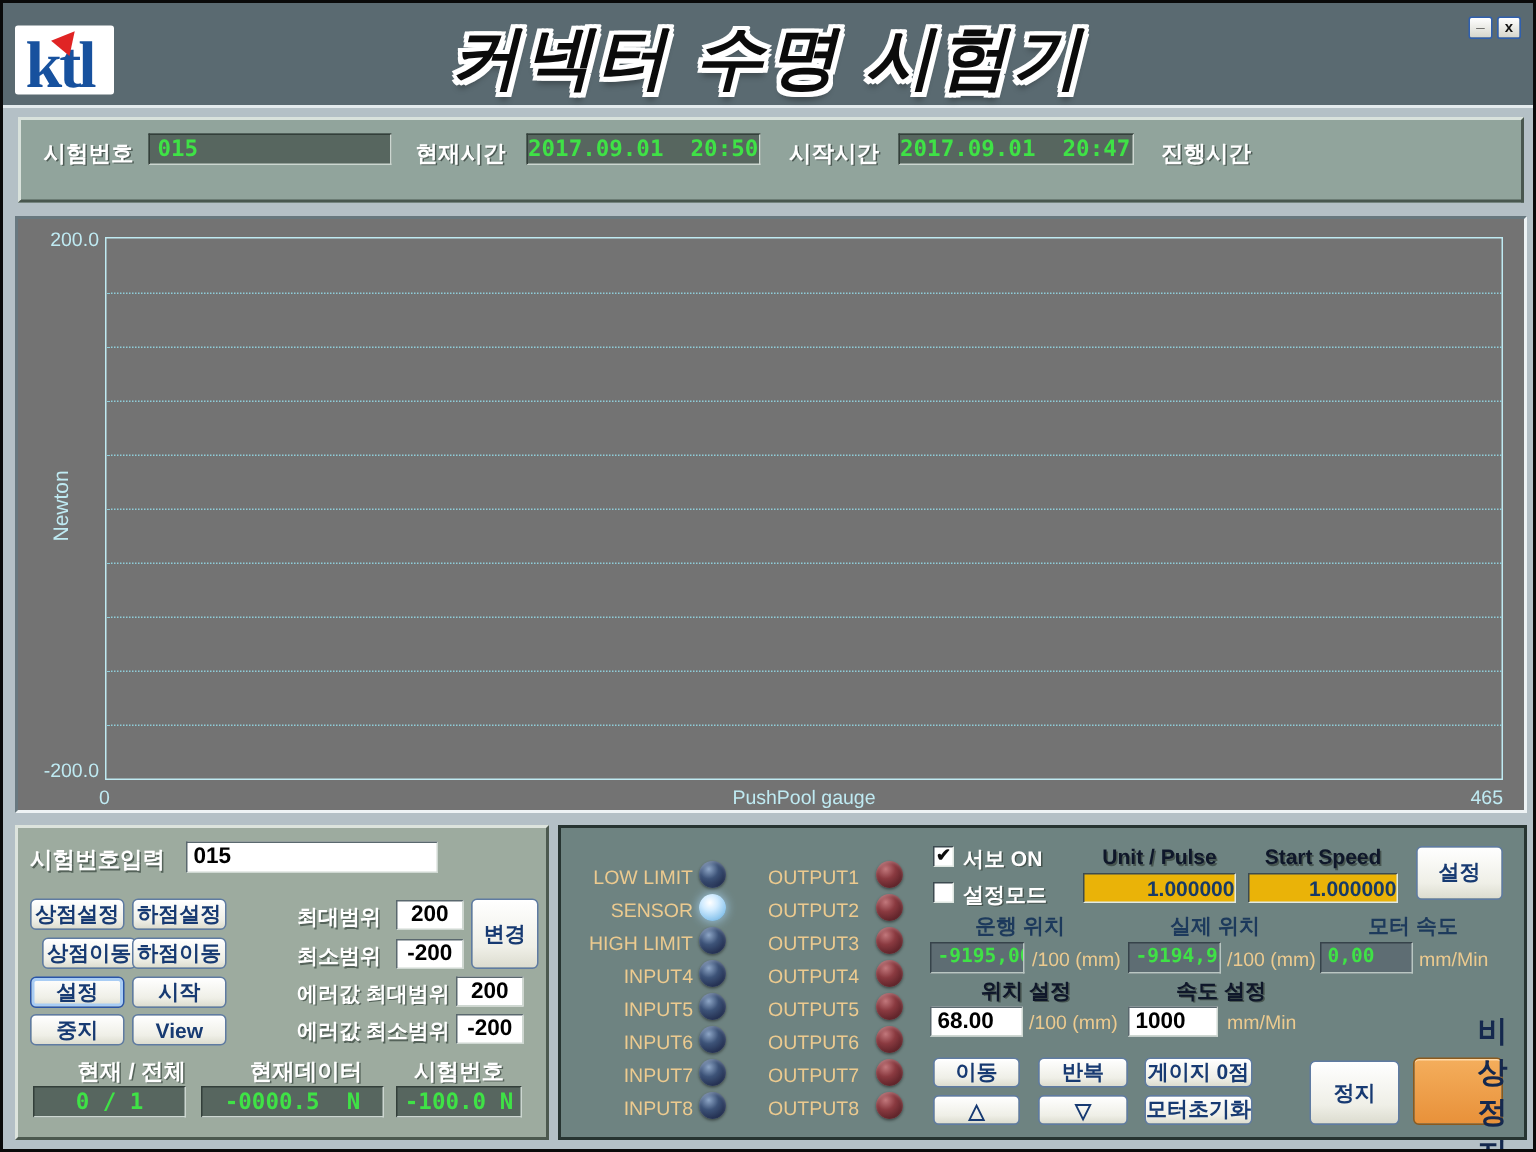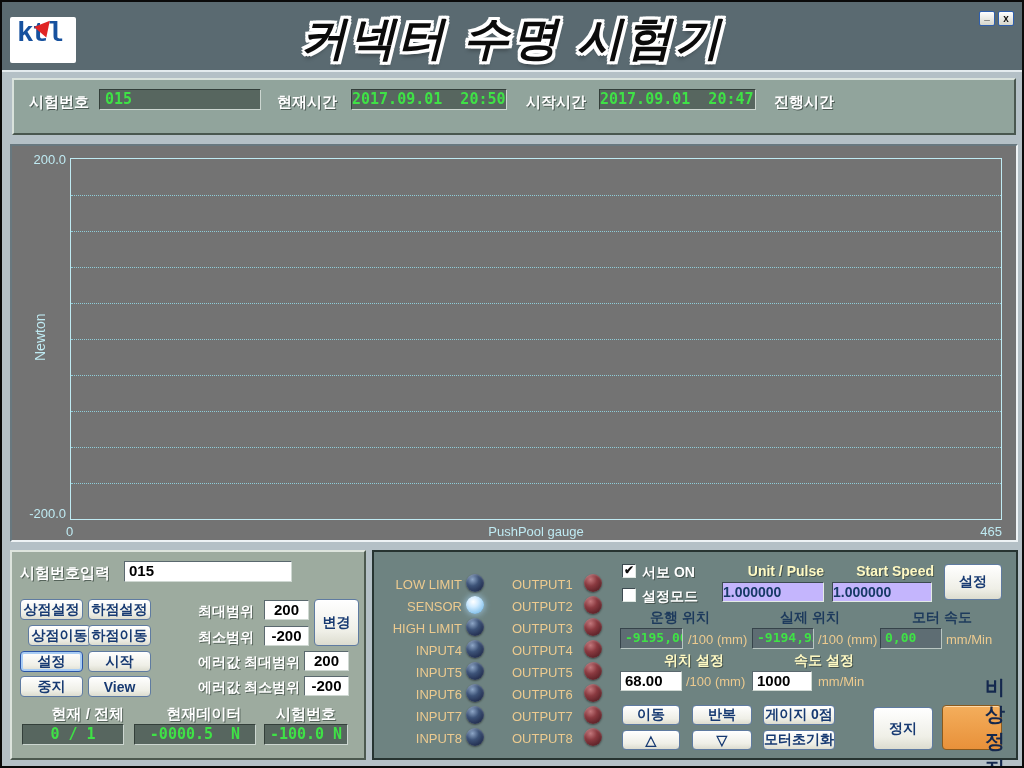--- a/index.html
+++ b/index.html
@@ -2,21 +2,21 @@
 <html><head>
 <meta charset="utf-8">
 <style>
   * { margin:0; padding:0; box-sizing:border-box; }
   body { width:1024px; height:768px; font-family:"Liberation Sans", sans-serif; background:#6a7a80; }
   .window { position:relative; width:1024px; height:768px; background:#b4c0c6; border:2px solid #0a0a0a; overflow:hidden; }
 
   
   .titlebar { position:absolute; left:0; top:0; width:1020px; height:70px; background:#5a6a71; border-bottom:2px solid #e4ebee; }
   .logo { position:absolute; left:8px; top:15px; width:66px; height:46px; background:#ffffff; border-radius:2px; }
-  .logo-text { position:absolute; left:7px; top:1px; font-size:28px; font-weight:bold; letter-spacing:-2px; color:#17519e; font-family:Liberation Mono, monospace; }
+  .logo-text { position:absolute; left:7px; top:1px; font-size:44px; font-weight:bold; letter-spacing:-2px; color:#17519e; font-family:Liberation Serif, serif; }
   .logo-tri { position:absolute; left:27px; top:2px; width:0; height:0; border-left:8px solid transparent; border-right:8px solid transparent; border-bottom:15px solid #e02424; transform:rotate(40deg); }
   .app-title { position:absolute; left:0; top:6px; width:100%; text-align:center; font-size:46px; font-weight:900; font-style:italic; letter-spacing:3px; color:#0b0b0b;
     text-shadow:-3px -3px 0 #fff,3px -3px 0 #fff,-3px 3px 0 #fff,3px 3px 0 #fff,-3px 0 0 #fff,3px 0 0 #fff,0 -3px 0 #fff,0 3px 0 #fff,0 5px 4px rgba(0,0,0,.35); }
   .winbtns { position:absolute; right:8px; top:9px; display:flex; gap:3px; }
   .winbtn { width:16px; height:15px; background:linear-gradient(#ffffff,#d6d6cc); border:1px solid #2f5fae; border-radius:2px; font-size:10px; font-weight:bold; color:#111; text-align:center; line-height:13px; cursor:default; }
   .winbtn.min { line-height:7px; }
 
   
   .infobar { position:absolute; left:10px; top:76px; width:1004px; height:57px; background:#91a49c; border:2px solid; border-color:#d9e2dc #49574f #49574f #d9e2dc; }
   .ib-label { position:absolute; top:13px; font-size:15px; font-weight:bold; color:#ffffff; text-shadow:1px 1px 0 #4c5a54; white-space:nowrap; }
@@ -44,23 +44,23 @@
   
   .io-label { position:absolute; font-size:13px; color:#ecca8f; white-space:nowrap; }
   .io-label.r { text-align:right; width:80px; }
   .led { position:absolute; width:18px; height:18px; border-radius:50%; box-shadow:0 1px 2px rgba(0,0,0,.45), inset 0 1px 2px rgba(255,255,255,.25); }
   .led.blue { background:radial-gradient(circle at 36% 30%, #8ea6c6 0%, #3d5378 38%, #232f50 75%, #1a2540 100%); }
   .led.blue.lit { background:radial-gradient(circle at 40% 32%, #ffffff 0%, #d2ecff 32%, #93c9ef 68%, #5e9ecd 100%); box-shadow:0 0 7px rgba(170,215,250,.9); }
   .led.red { background:radial-gradient(circle at 36% 30%, #c2787c 0%, #8a3a40 38%, #5e2329 75%, #481a20 100%); }
   .cb { position:absolute; width:14px; height:14px; background:#fff; border:1px solid; border-color:#3c4a50 #dfe7e2 #dfe7e2 #3c4a50; }
   .cb.checked::after { content:"✔"; position:absolute; left:1px; top:-2px; font-size:12px; font-weight:bold; color:#0c0c0c; }
   .cb-label { position:absolute; font-size:14px; font-weight:bold; color:#ffffff; text-shadow:1px 1px 0 #46544f; white-space:nowrap; }
-  .hdr-w { position:absolute; font-size:14px; font-weight:bold; color:#fef9c3; text-shadow:1px 1px 0 #46544f; text-align:right; white-space:nowrap; }
+  .hdr-w { position:absolute; font-size:14px; font-weight:bold; color:#0f172a; text-shadow:1px 1px 0 #46544f; text-align:center; white-space:nowrap; }
   .hdr-n { position:absolute; font-size:14px; font-weight:bold; color:#1d3a5c; text-align:center; white-space:nowrap; }
-  .pfield { position:absolute; background:#c4b5fd; border:1px solid; border-color:#3c4a50 #e2eae4 #e2eae4 #3c4a50; color:#173a66; font-size:14px; font-weight:bold; text-align:left; line-height:18px; }
+  .pfield { position:absolute; background:#eab308; border:1px solid; border-color:#3c4a50 #e2eae4 #e2eae4 #3c4a50; color:#173a66; font-size:14px; font-weight:bold; text-align:right; line-height:18px; }
   .glcd { position:absolute; background:#5e6d73; border:1px solid; border-color:#36434a #b9c6c2 #b9c6c2 #36434a; color:#3fe246; font-family:"DejaVu Sans Mono", monospace; font-size:13px; font-weight:bold; line-height:18px; padding-left:4px; white-space:nowrap; overflow:hidden; }
   .unit { position:absolute; font-size:13px; color:#ecca8f; white-space:nowrap; }
 
   
   .st-lcd { text-align:center; font-size:15px; }
 </style>
 </head>
 <body>
 
 <div class="window">

